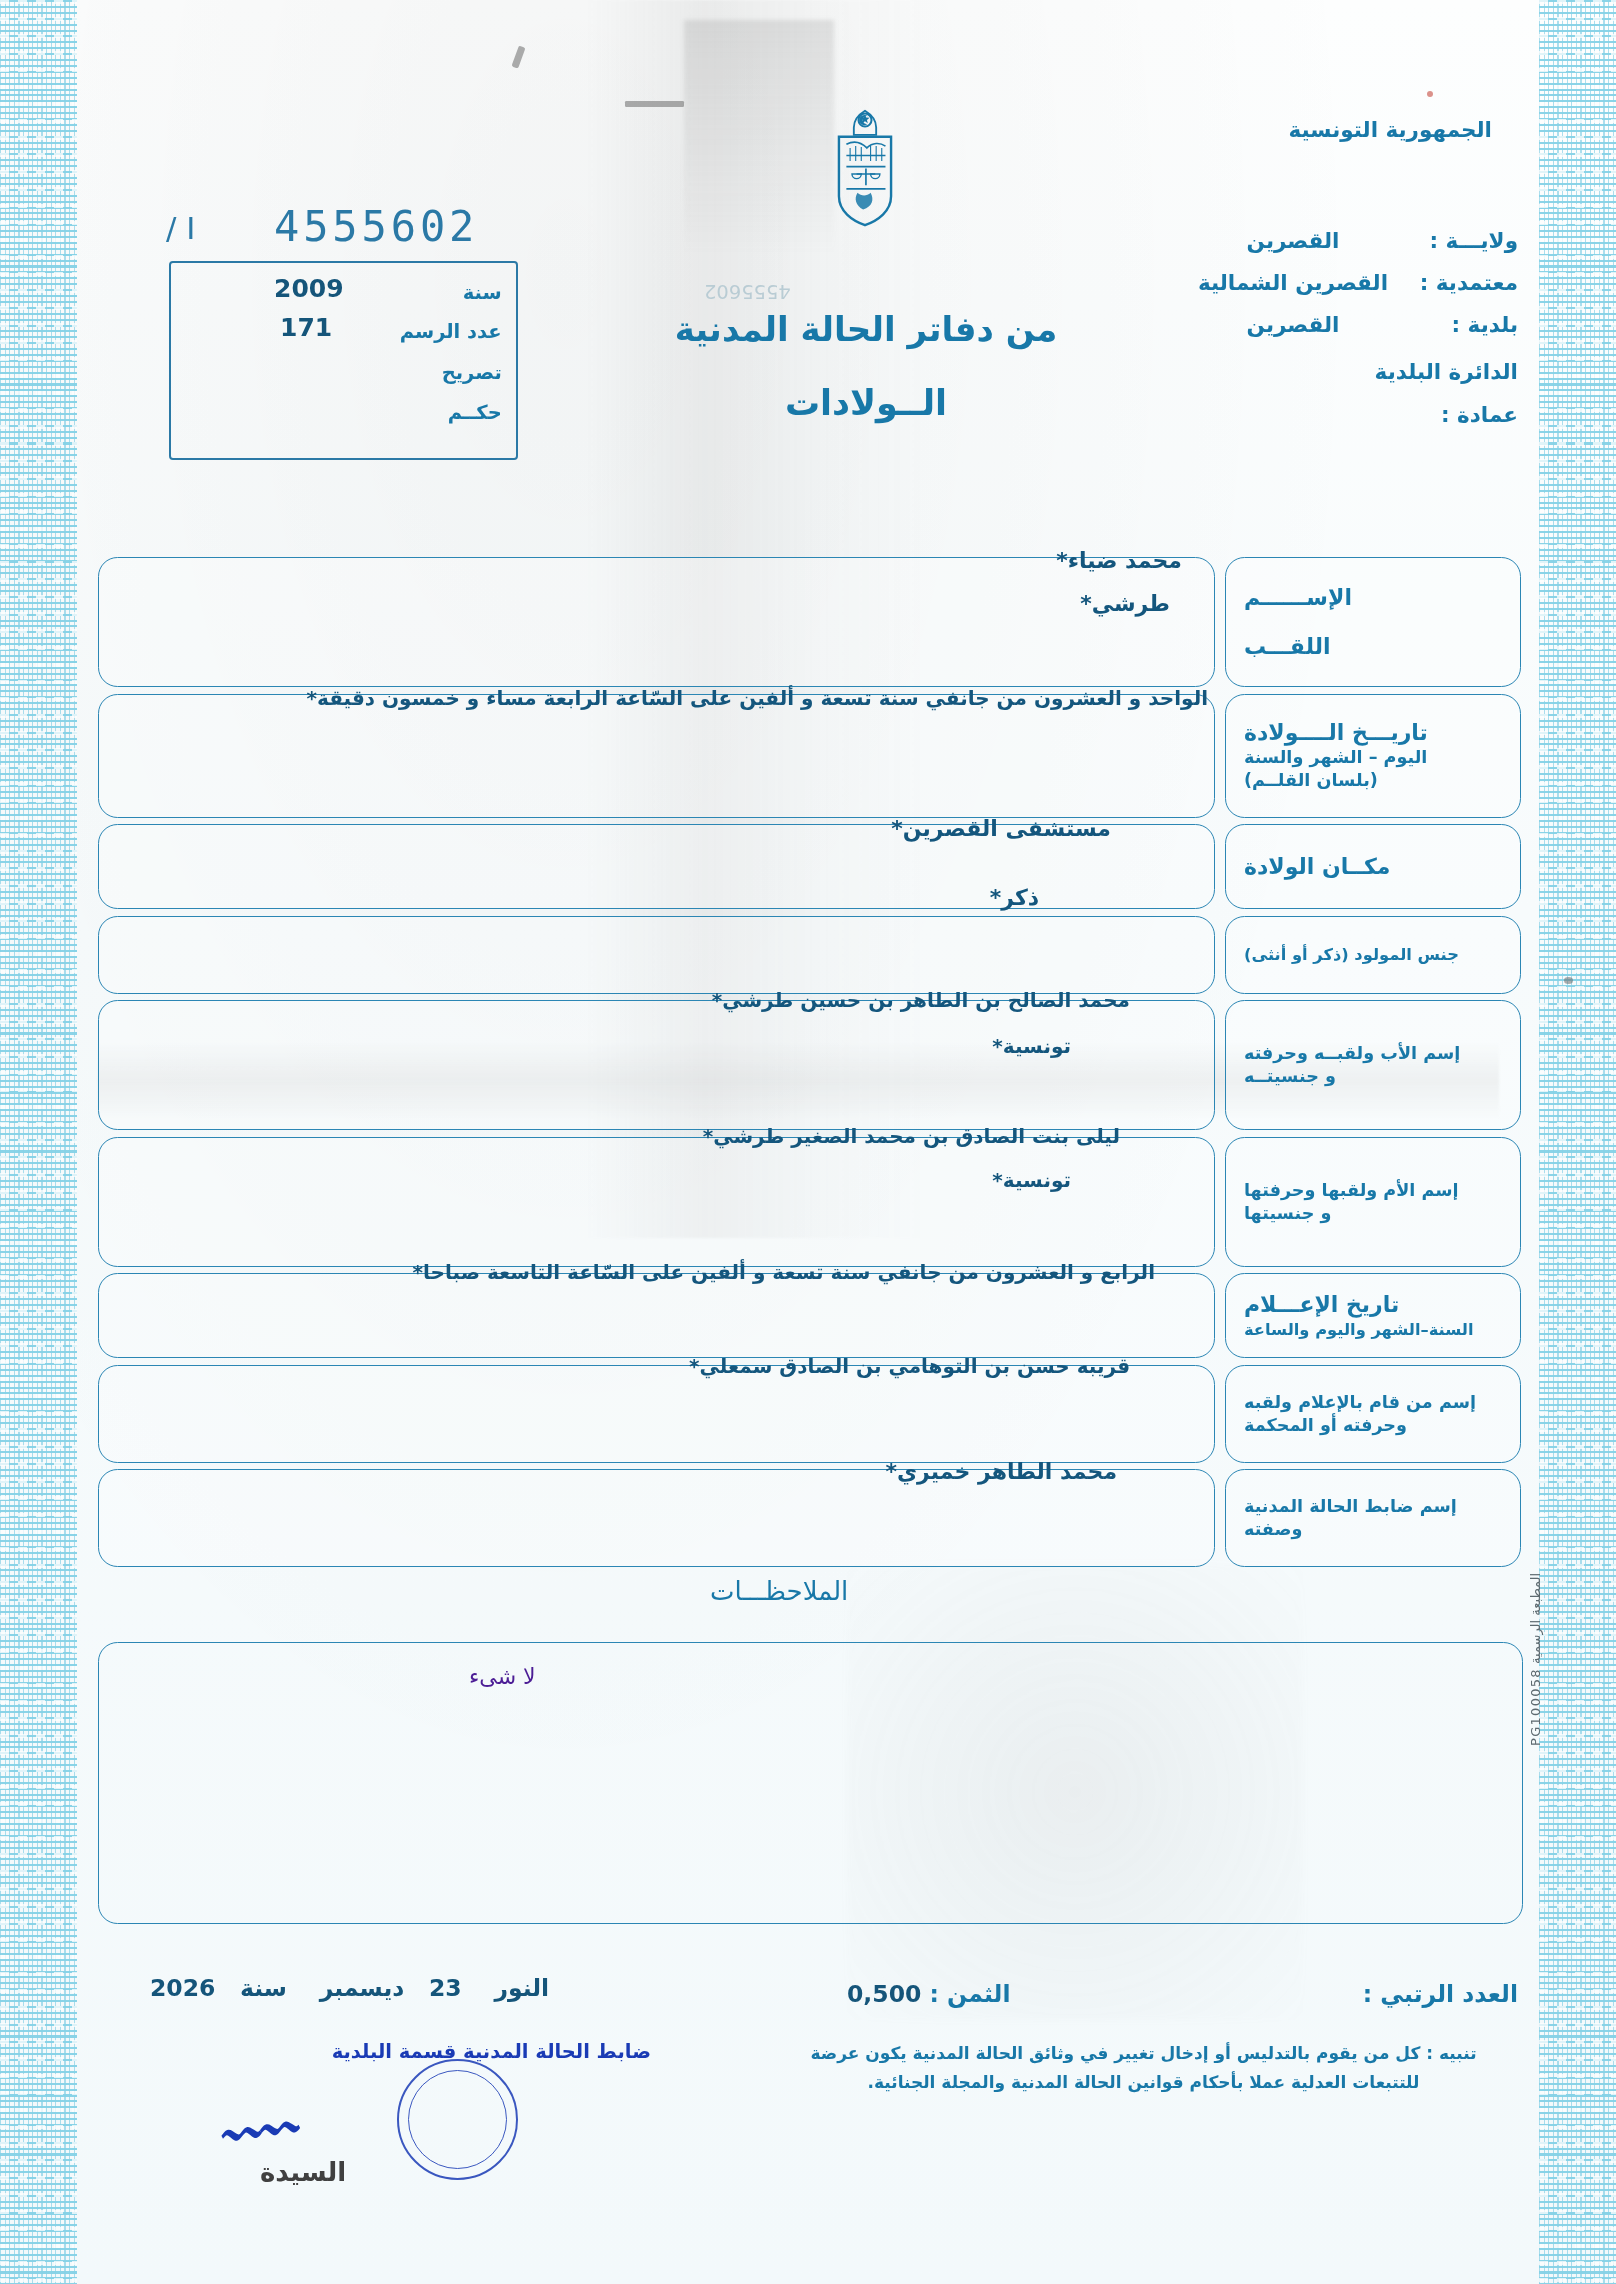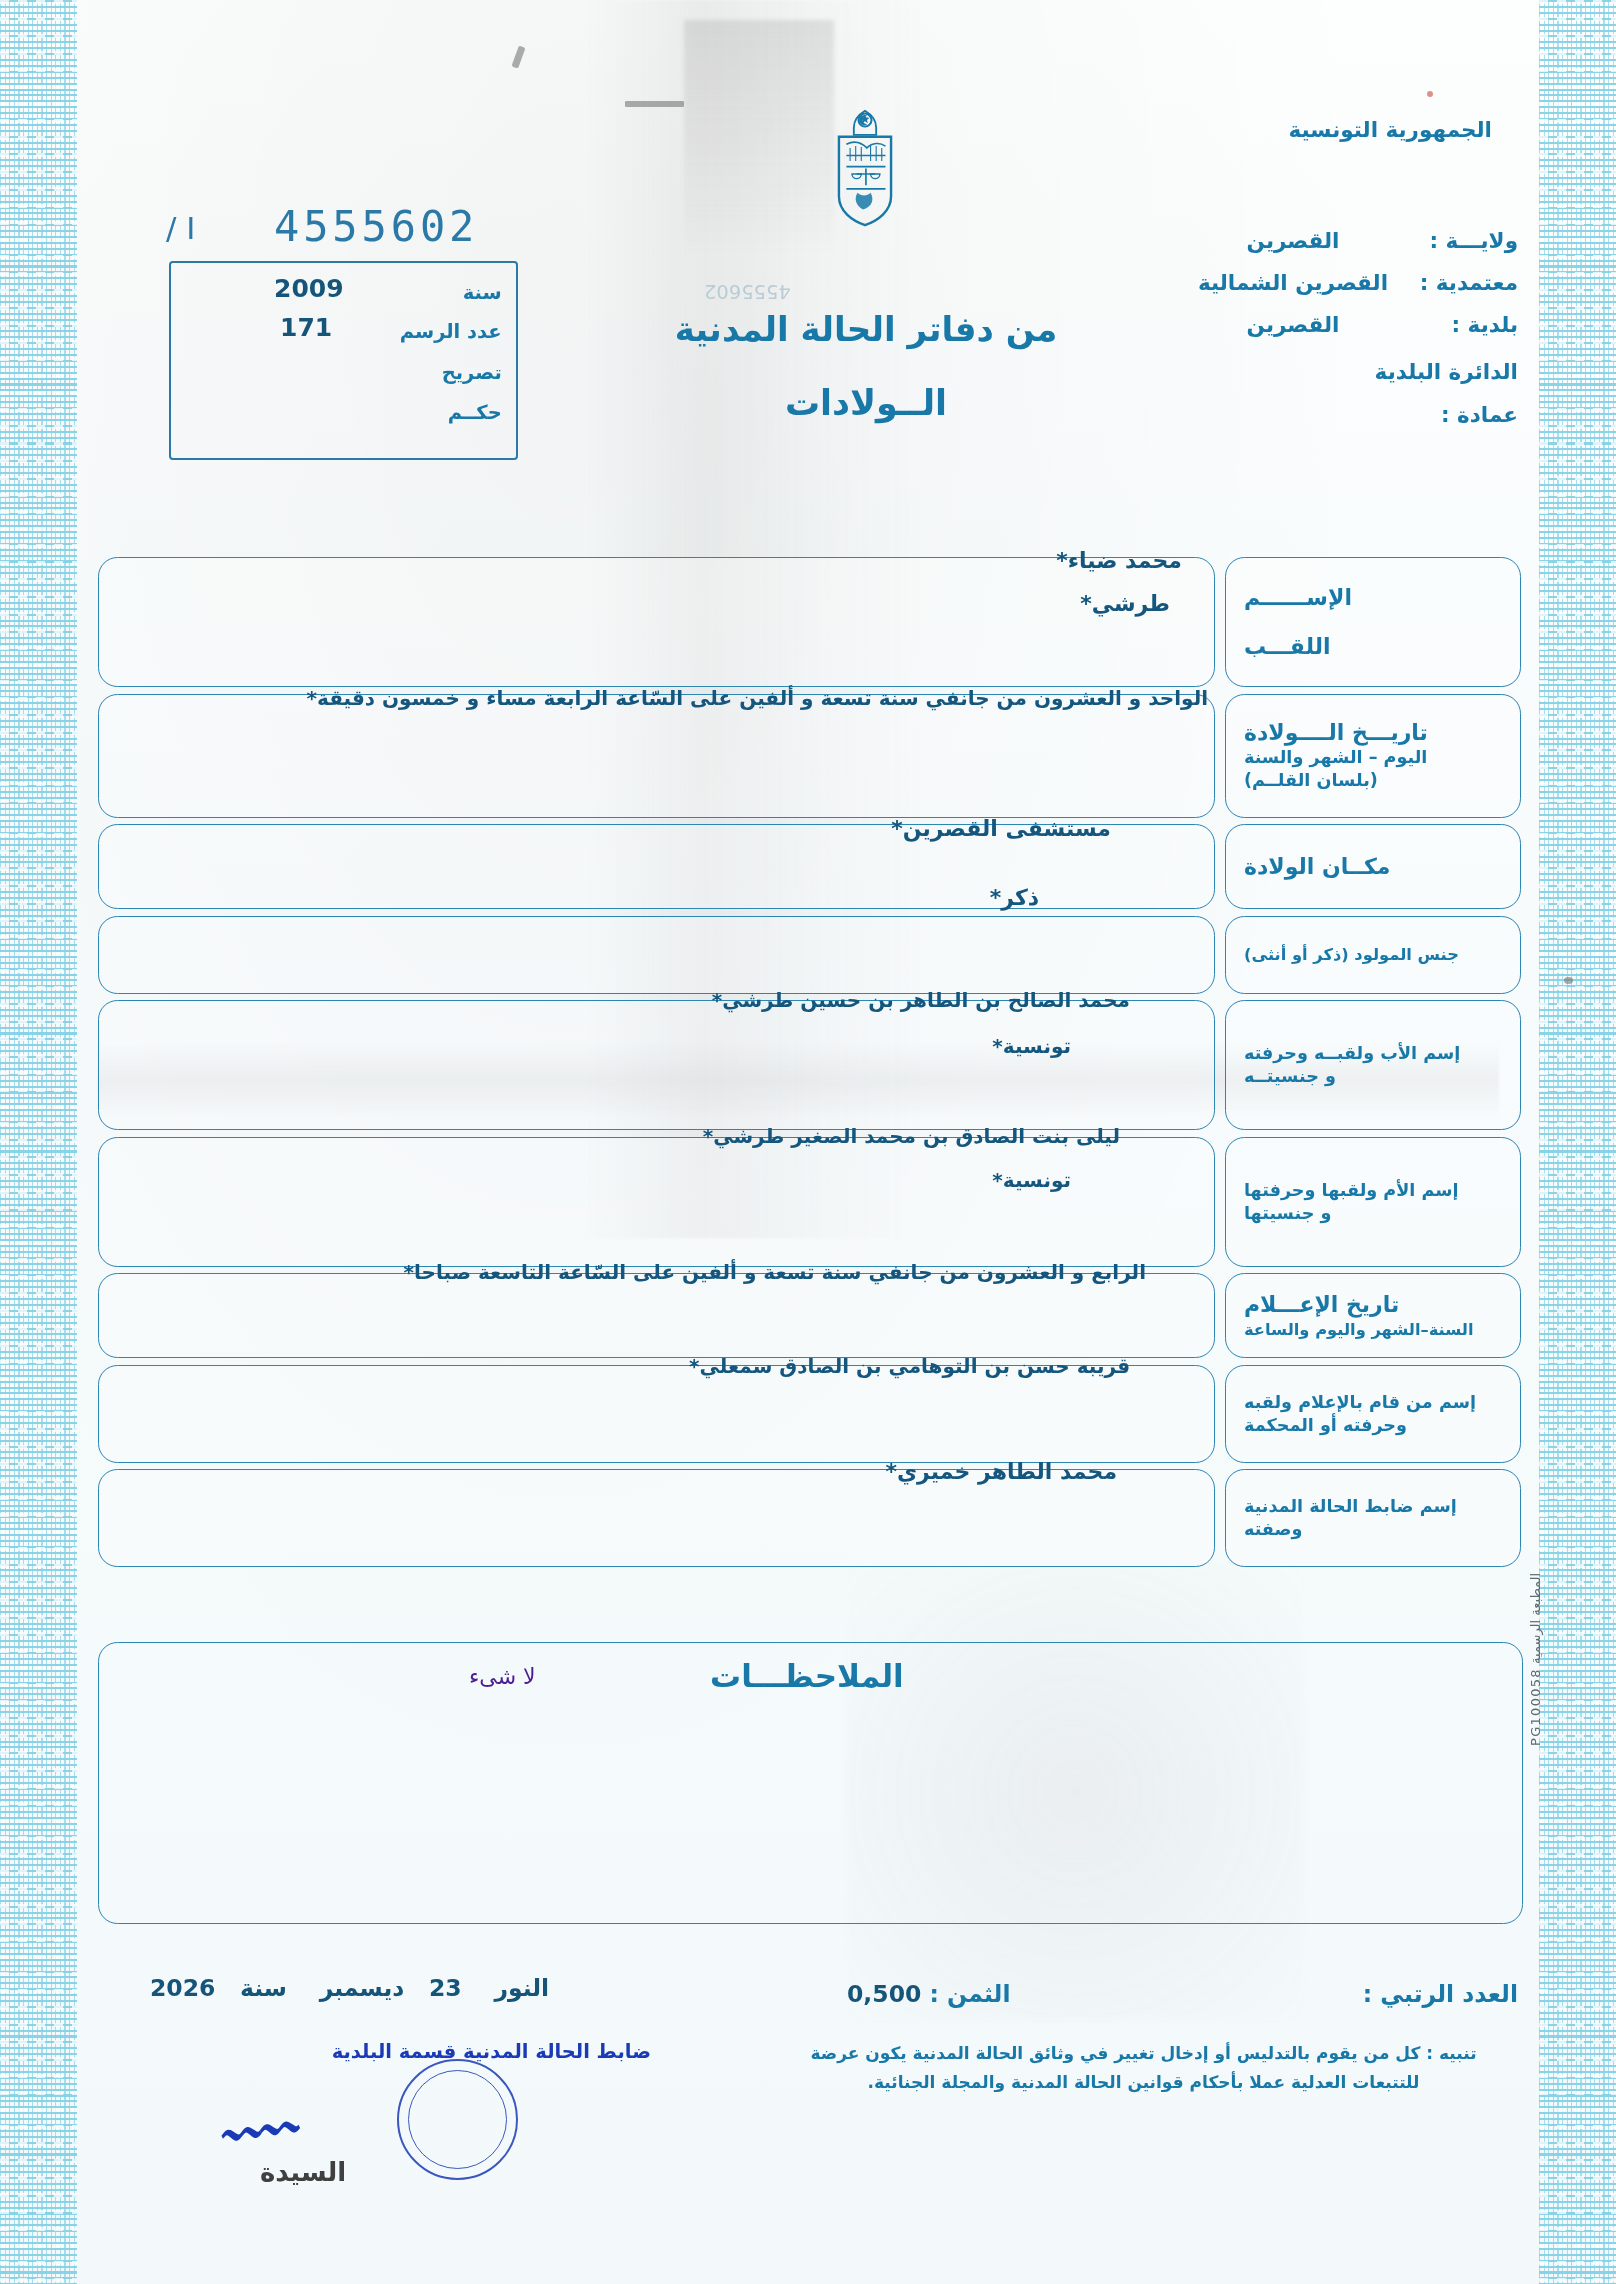--- a/index.html
+++ b/index.html
@@ -89,21 +89,21 @@
   .lblbox .l2{font-size:17.6px;font-weight:bold;line-height:1.3;}
   .lblbox .l3{font-size:16.3px;font-weight:bold;line-height:1.3;}
 
   .hand{position:absolute;color:#14567d;font-weight:bold;white-space:nowrap;}
   .h-lg{font-size:22px;}
   .h-md{font-size:20px;}
 
   
   .notes{position:absolute;left:98px;top:1642px;width:1423px;height:280px;
          border:1.6px solid #2b86b4;border-radius:19.5px;}
-  .notes-title{position:absolute;left:710px;top:1658px;font-size:31px;font-weight:bold;letter-spacing:6.5px;}
+  .notes-title{position:absolute;left:710px;top:1576px;font-size:26px;font-weight:normal;letter-spacing:6.5px;}
   .notes-val{position:absolute;left:469px;top:1664px;font-size:22px;font-weight:normal;color:#4c1d95;}
   .price{position:absolute;left:847px;top:1980px;font-size:23.5px;font-weight:bold;}
   .rank{position:absolute;right:98px;top:1980px;font-size:23.5px;font-weight:bold;}
   .place-date{position:absolute;left:150px;top:1974px;font-size:23.5px;font-weight:bold;color:#15557a;}
   .warn{position:absolute;left:769px;top:2039px;width:749px;text-align:center;font-size:17px;line-height:1.7;font-weight:bold;}
 
   
   .sig-wrap{position:absolute;left:182px;top:2033px;width:469px;height:182px;color:#1a2fa8;}
   .sig-text{position:absolute;right:0;top:6.5px;font-size:19.5px;font-weight:bold;color:#1a3bb5;}
   .sig-circle{position:absolute;left:215px;top:26px;width:117px;height:117px;border:2.6px solid #1a3bb5;border-radius:50%;opacity:.85;}
@@ -250,21 +250,21 @@
     <div class="hand h-md" style="right:401px;top:-13px;">ليلى بنت الصادق بن محمد الصغير طرشي*</div>
     <div class="hand h-md" style="right:450px;top:31px;">تونسية*</div>
   </div>
 
   <div class="row" style="height:85px;">
     <div class="lblbox">
       <div class="l1">تاريخ الإعـــلام</div>
       <div class="l3">السنة–الشهر واليوم والساعة</div>
     </div>
     <div class="valbox"></div>
-    <div class="hand h-md" style="right:375px;top:-13px;margin-left:31px;">الرابع و العشرون من جانفي سنة تسعة و ألفين على السّاعة التاسعة صباحا*</div>
+    <div class="hand h-md" style="right:366px;top:-13px;margin-left:31px;">الرابع و العشرون من جانفي سنة تسعة و ألفين على السّاعة التاسعة صباحا*</div>
   </div>
 
   <div class="row" style="height:98px;">
     <div class="lblbox">
       <div class="l2">إسم من قام بالإعلام ولقبه</div>
       <div class="l2">وحرفته أو المحكمة</div>
     </div>
     <div class="valbox"></div>
     <div class="hand h-md" style="right:391px;top:-10.4px;">قريبه حسن بن التوهامي بن الصادق سمعلي*</div>
   </div>

